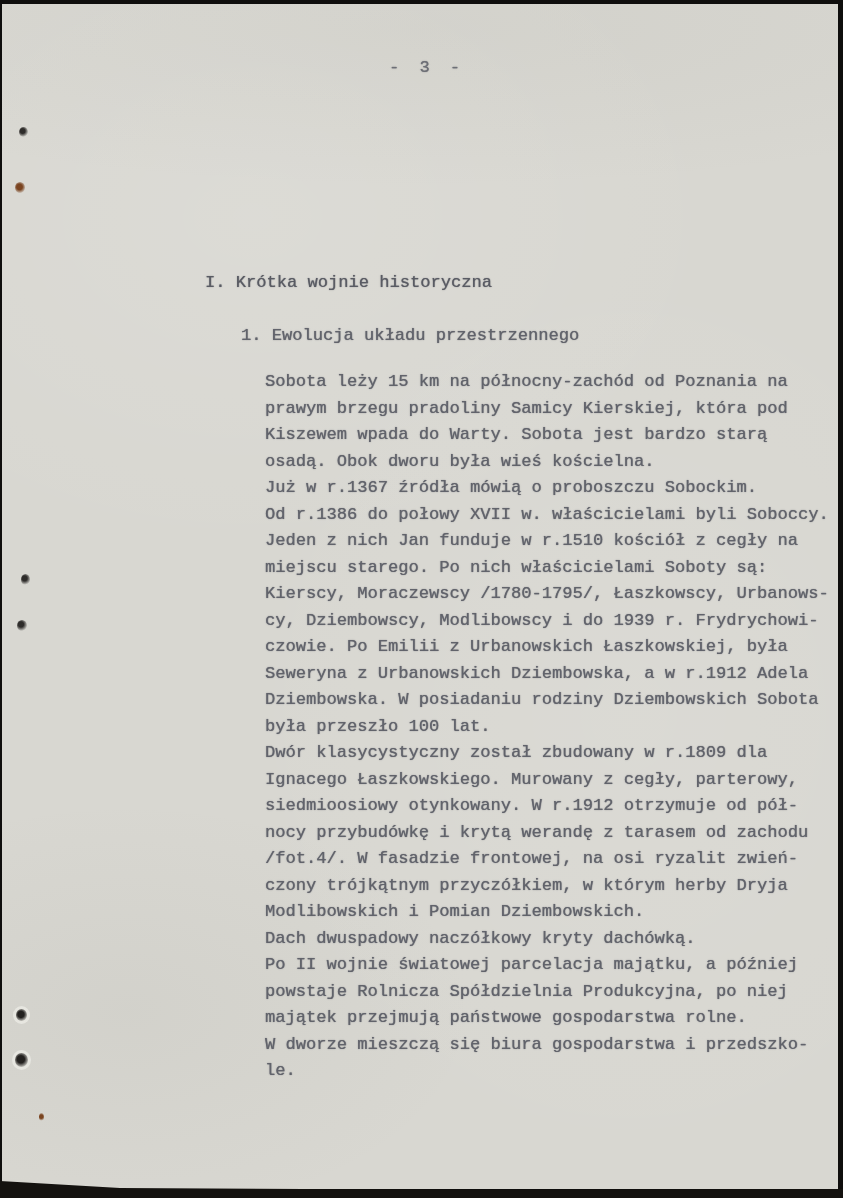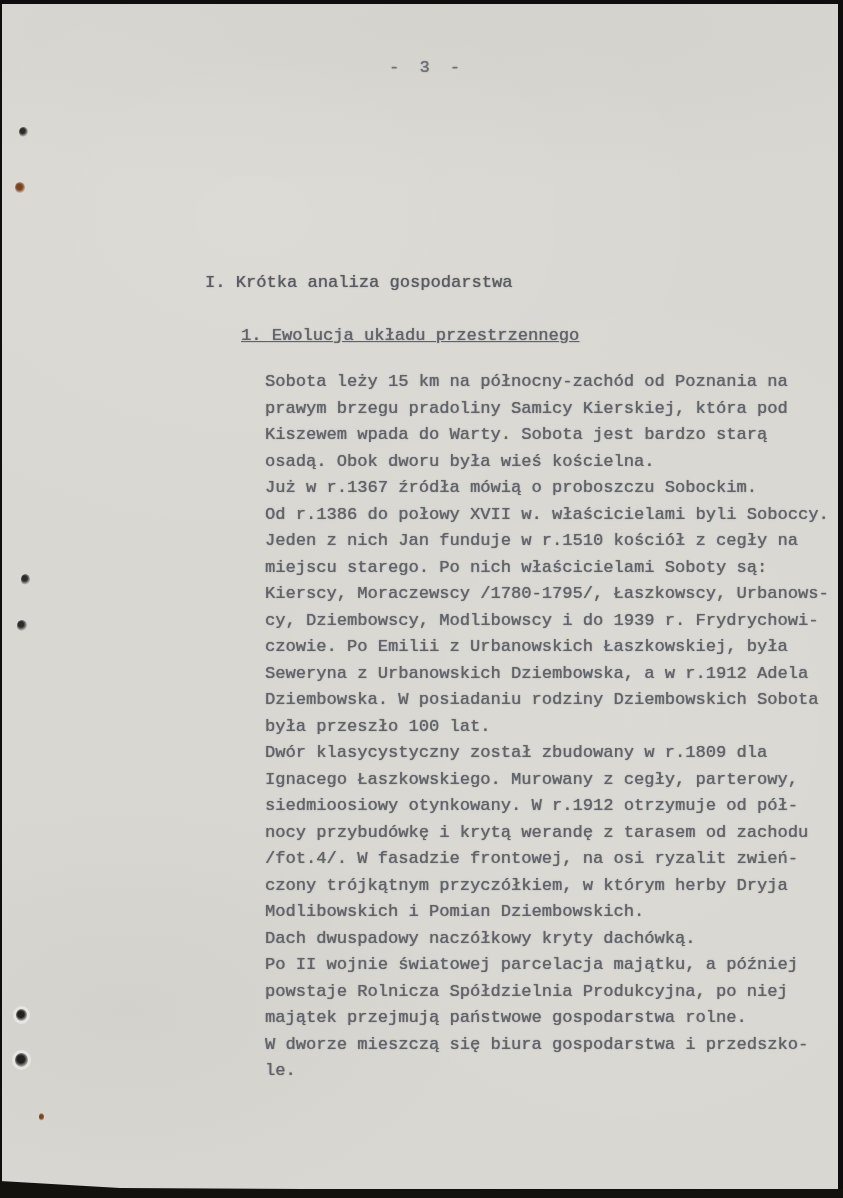--- a/index.html
+++ b/index.html
@@ -54,21 +54,20 @@
     color: #6d6f76;
   }
   #section-heading {
     left: 205px;
     top: 270px;
     color: #595b63;
   }
   #subsection-heading {
     left: 241px;
     top: 323px;
-    text-decoration: underline;
   }
   #body-block {
     left: 265px;
     top: 369px;
     width: 585px;
   }
   .body-line {
     height: 26.5px;
   }
   
@@ -90,21 +89,21 @@
 </style>
 </head>
 <body>
 
 <div id="scan">
 
   <div id="paper"></div>
 
   <div id="page-number" class="typed">- 3 -</div>
 
-  <div id="section-heading" class="typed">I. Krótka analiza gospodarstwa</div>
+  <div id="section-heading" class="typed">I. Krótka wojnie historyczna</div>
 
   <div id="subsection-heading" class="typed">1. Ewolucja układu przestrzennego</div>
 
   <div id="body-block" class="typed"><div class="body-line">Sobota leży 15 km na północny-zachód od Poznania na</div><div class="body-line">prawym brzegu pradoliny Samicy Kierskiej, która pod</div><div class="body-line">Kiszewem wpada do Warty. Sobota jest bardzo starą</div><div class="body-line">osadą. Obok dworu była wieś kościelna.</div><div class="body-line">Już w r.1367 źródła mówią o proboszczu Sobockim.</div><div class="body-line">Od r.1386 do połowy XVII w. właścicielami byli Soboccy.</div><div class="body-line">Jeden z nich Jan funduje w r.1510 kościół z cegły na</div><div class="body-line">miejscu starego. Po nich właścicielami Soboty są:</div><div class="body-line">Kierscy, Moraczewscy /1780-1795/, Łaszkowscy, Urbanows-</div><div class="body-line">cy, Dziembowscy, Modlibowscy i do 1939 r. Frydrychowi-</div><div class="body-line">czowie. Po Emilii z Urbanowskich Łaszkowskiej, była</div><div class="body-line">Seweryna z Urbanowskich Dziembowska, a w r.1912 Adela</div><div class="body-line">Dziembowska. W posiadaniu rodziny Dziembowskich Sobota</div><div class="body-line">była przeszło 100 lat.</div><div class="body-line">Dwór klasycystyczny został zbudowany w r.1809 dla</div><div class="body-line">Ignacego Łaszkowskiego. Murowany z cegły, parterowy,</div><div class="body-line">siedmioosiowy otynkowany. W r.1912 otrzymuje od pół-</div><div class="body-line">nocy przybudówkę i krytą werandę z tarasem od zachodu</div><div class="body-line">/fot.4/. W fasadzie frontowej, na osi ryzalit zwień-</div><div class="body-line">czony trójkątnym przyczółkiem, w którym herby Dryja</div><div class="body-line">Modlibowskich i Pomian Dziembowskich.</div><div class="body-line">Dach dwuspadowy naczółkowy kryty dachówką.</div><div class="body-line">Po II wojnie światowej parcelacja majątku, a później</div><div class="body-line">powstaje Rolnicza Spółdzielnia Produkcyjna, po niej</div><div class="body-line">majątek przejmują państwowe gospodarstwa rolne.</div><div class="body-line">W dworze mieszczą się biura gospodarstwa i przedszko-</div><div class="body-line">le.</div></div>
 
   <div id="speck-1" class="speck dark"></div>
   <div id="speck-2" class="speck rust"></div>
   <div id="speck-3" class="speck dark"></div>
   <div id="speck-4" class="speck dark"></div>
   <div id="speck-5" class="speck halo"></div>

